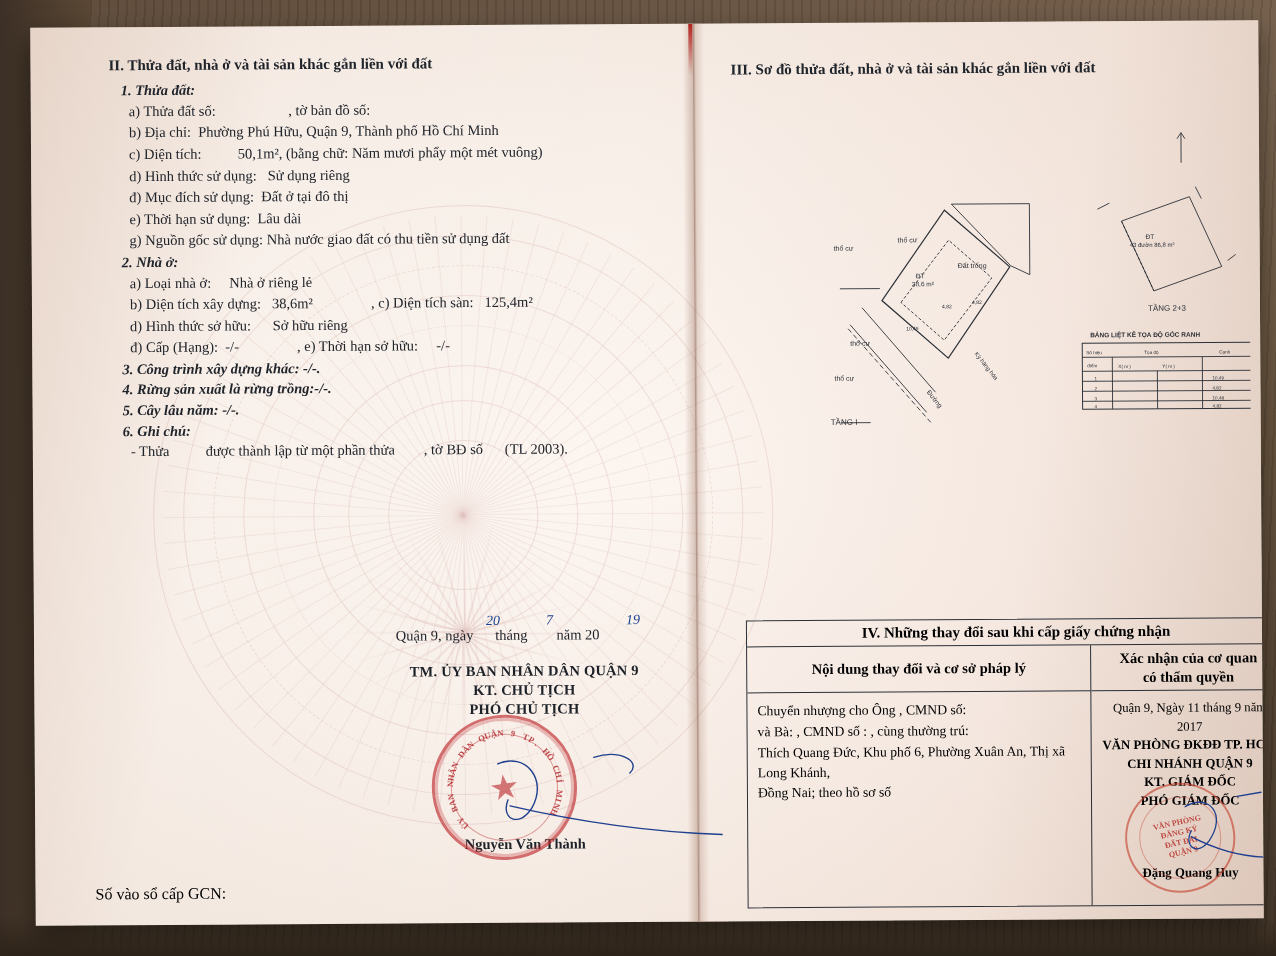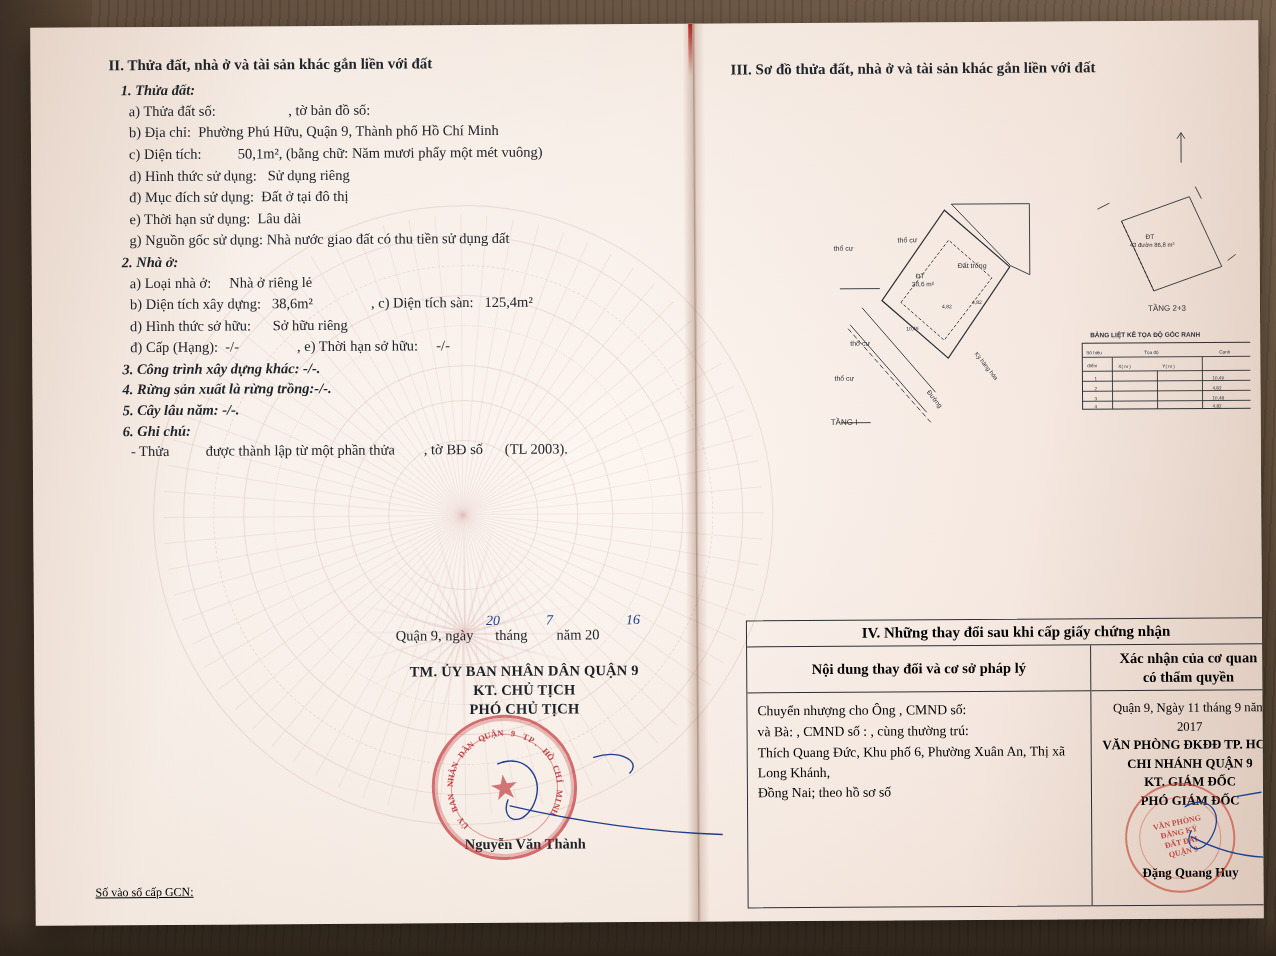--- a/index.html
+++ b/index.html
@@ -163,21 +163,21 @@
     transform: rotate(-12deg); pointer-events:none;
   }
   .red-seal2 .inner{ position:absolute; left:12px; top:12px; right:12px; bottom:12px;
     border-radius:50%; border:1px solid rgba(195,60,40,0.4);}
   .red-seal2 .ctr{ position:absolute; left:50%; top:50%; transform:translate(-50%,-50%);
     font-size:8px; font-weight:bold; color:rgba(180,40,35,0.8); text-align:center; line-height:1.25;}
   .blue-squiggle2 { position:absolute; left:1140px; top:770px; width:120px; height:90px; pointer-events:none;}
   .blue-squiggle2 svg{width:100%;height:100%;}
 
   .footer-line {
-    position:absolute; left:60px; top:858px; font-size:12px;text-decoration:underline;
+    position:absolute; left:60px; top:858px; font-size:16px;
   }
 </style>
 </head>
 <body>
 
 <div id="desk"></div>
 
 <div id="page">
   <div class="tint"></div>
 
@@ -395,21 +395,21 @@
     <div class="dateline">
       <span>Quận 9, ngày      tháng        năm 20</span>
     </div>
     <div class="title">TM. ỦY BAN NHÂN DÂN QUẬN 9</div>
     <div class="title">KT. CHỦ TỊCH</div>
     <div class="title">PHÓ CHỦ TỊCH</div>
     <div class="name">Nguyễn Văn Thành</div>
   </div>
   <div style="position:absolute;left:452px;top:588px;font-size:14px;color:#1b3f8f;font-style:italic;">20</div>
   <div style="position:absolute;left:512px;top:588px;font-size:14px;color:#1b3f8f;font-style:italic;">7</div>
-  <div style="position:absolute;left:592px;top:588px;font-size:14px;color:#1b3f8f;font-style:italic;">16</div>
+  <div style="position:absolute;left:592px;top:588px;font-size:14px;color:#1b3f8f;font-style:italic;">19</div>
 
   <div class="red-seal">
     <div class="inner"></div>
     <div class="star5">★</div>
     <div class="seal-text" id="sealtext">
         <span style="transform: rotate(-125deg) translate(-50%, -60px);">Ủ</span>
         <span style="transform: rotate(-118.243deg) translate(-50%, -60px);">Y</span>
         <span style="transform: rotate(-111.486deg) translate(-50%, -60px);"> </span>
         <span style="transform: rotate(-104.73deg) translate(-50%, -60px);">B</span>
         <span style="transform: rotate(-97.973deg) translate(-50%, -60px);">A</span>

